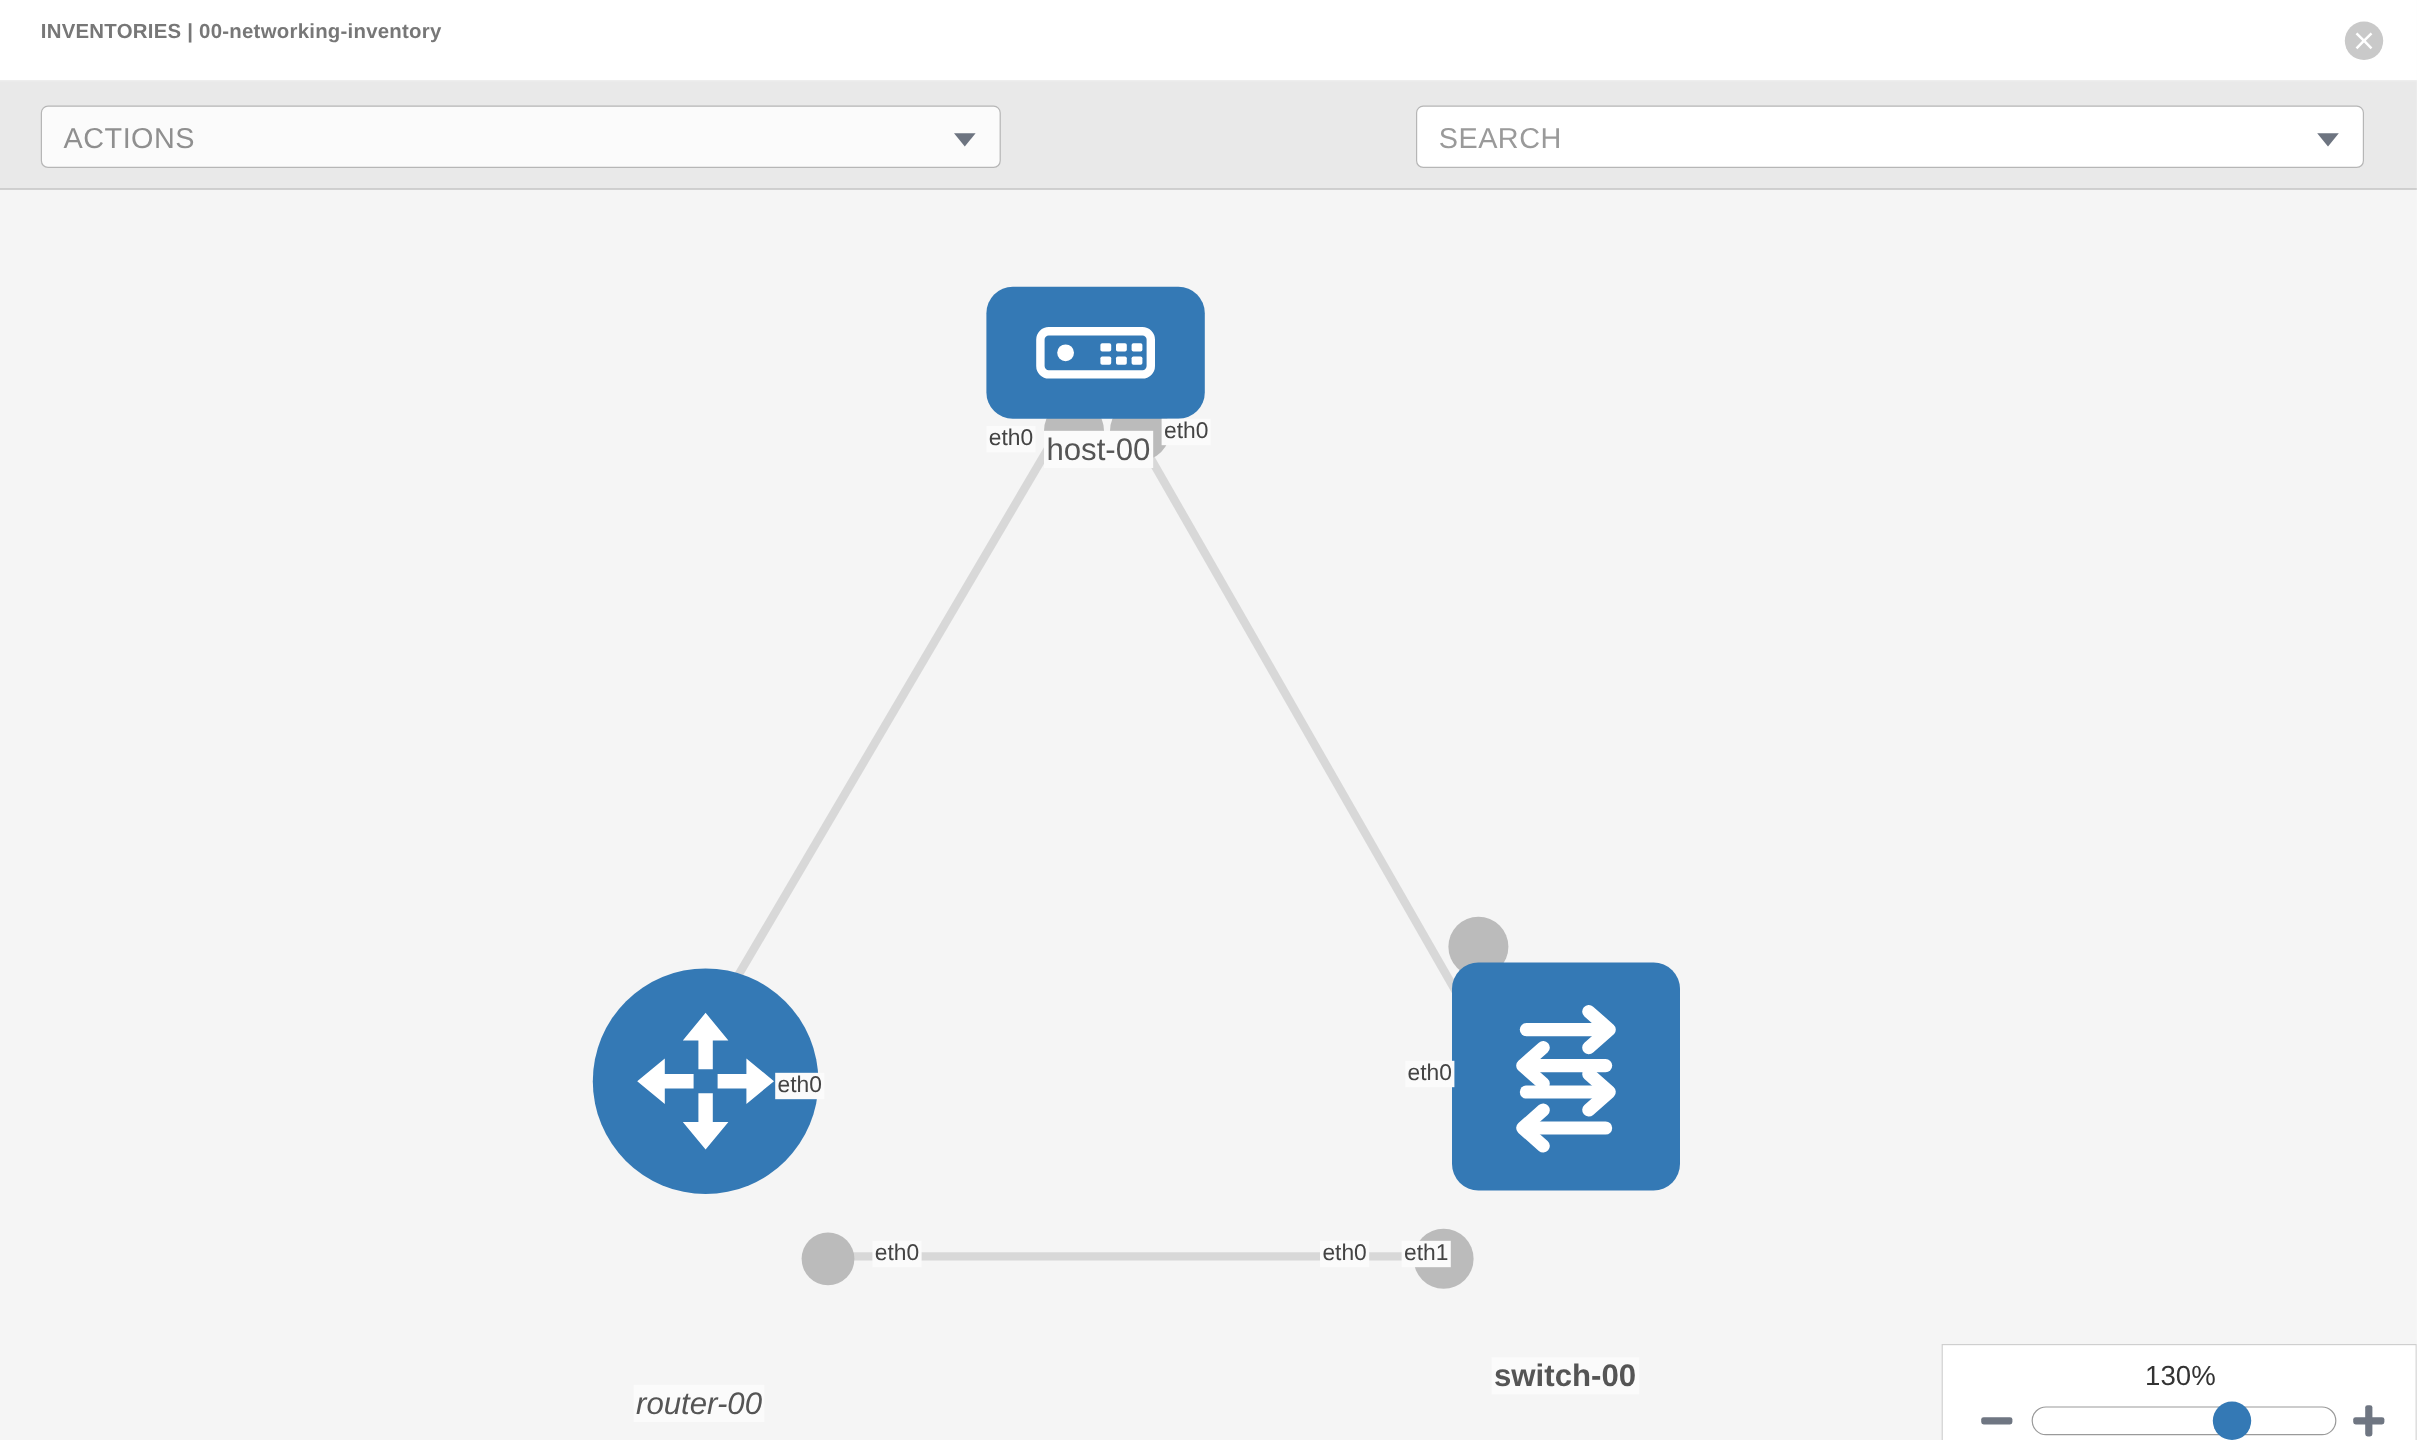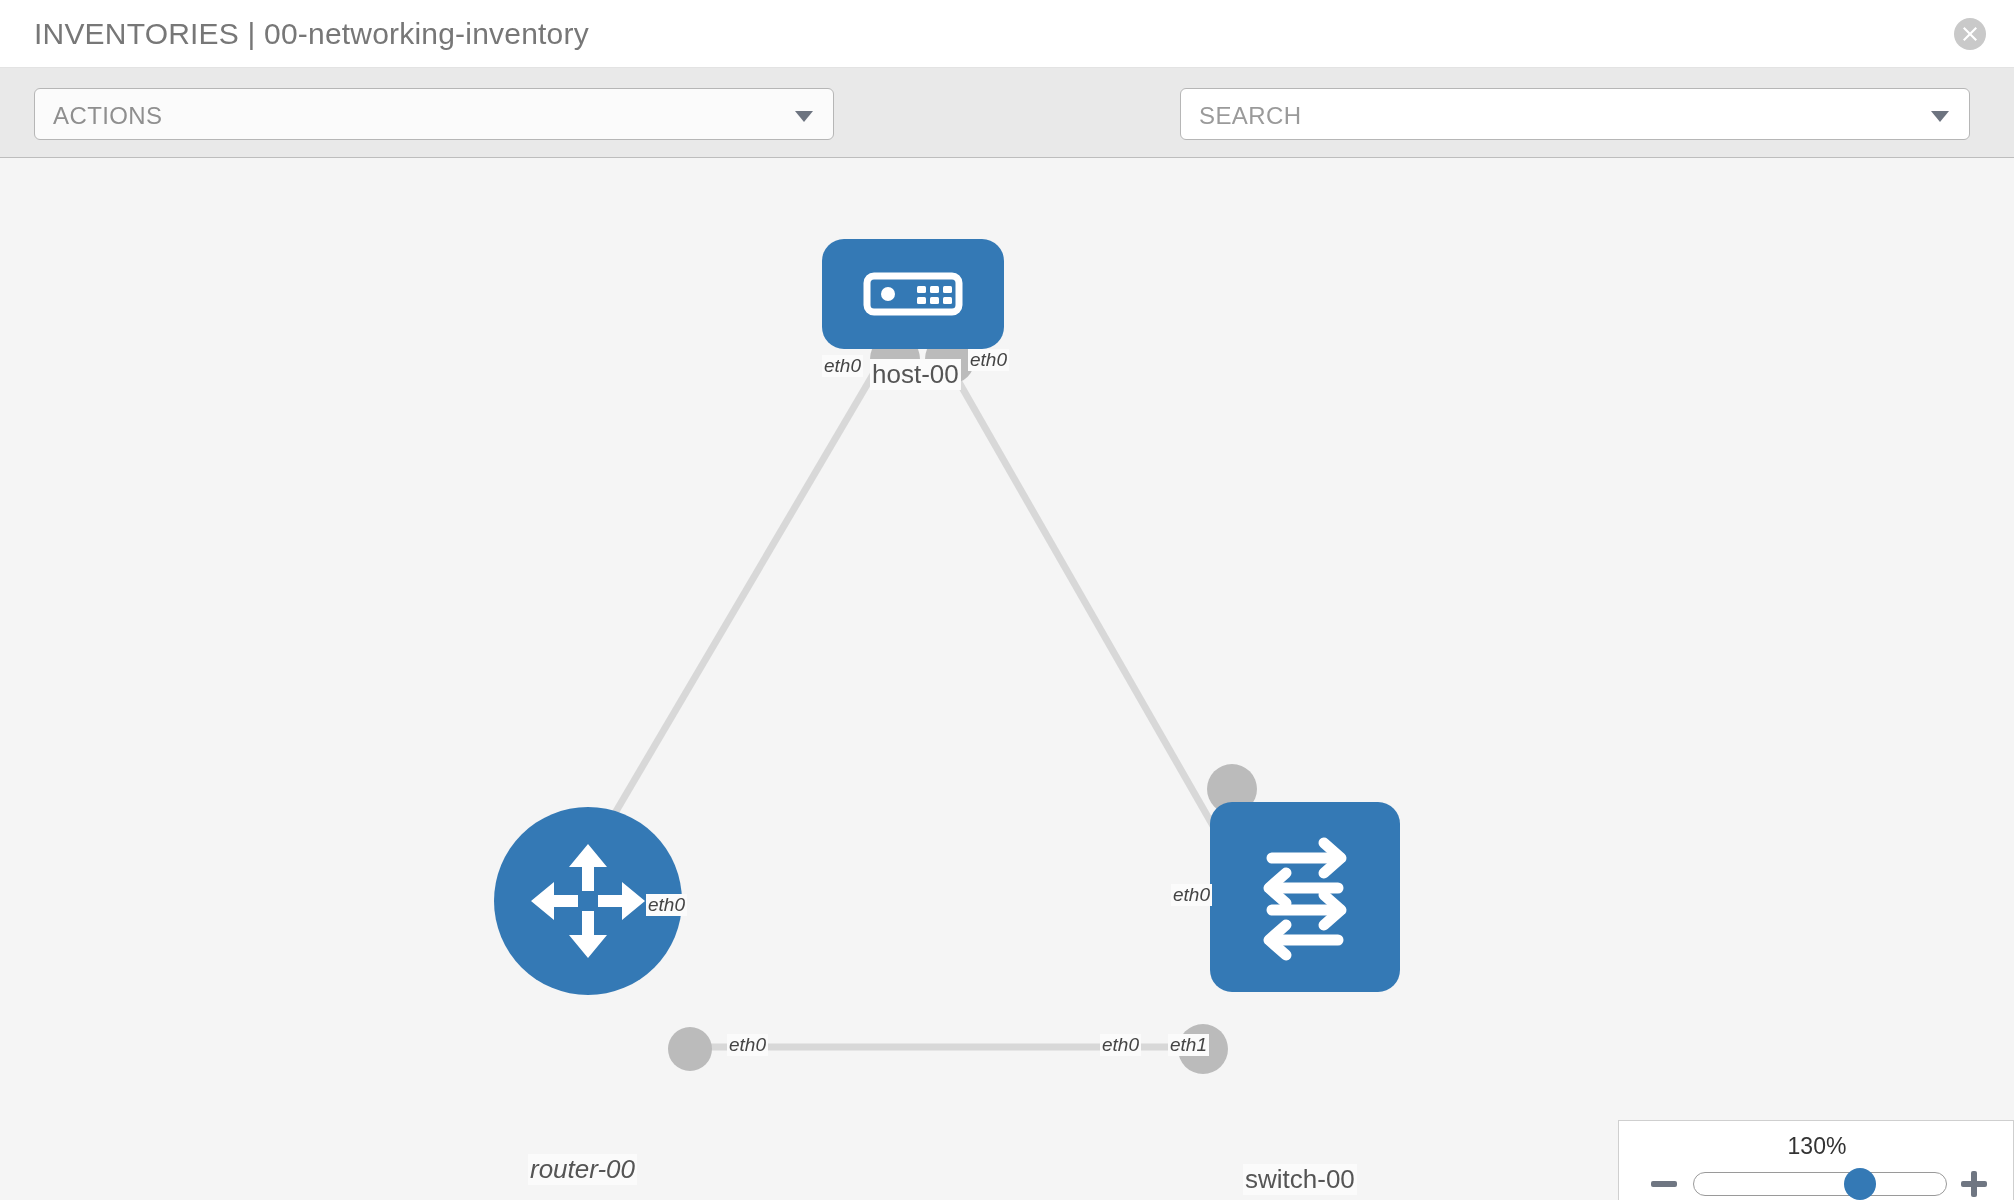--- a/index.html
+++ b/index.html
@@ -28,22 +28,22 @@
     width: 2014px;
     height: 68px;
     background: #ffffff;
     border-bottom: 1px solid #e3e3e3;
     box-sizing: border-box;
   }
   .header-title {
     position: absolute;
     left: 34px;
     top: 17px;
-    font-size: 30px;
-    font-weight: normal;
+    font-size: 17px;
+    font-weight: bold;
     color: #777777;
     letter-spacing: 0.2px;
     white-space: nowrap;
   }
   .close-btn {
     position: absolute;
     right: 28px;
     top: 18px;
     width: 32px;
     height: 32px;
@@ -157,21 +157,20 @@
     white-space: nowrap;
     padding: 0 2px;
   }
   .iface-label {
     position: absolute;
     font-size: 19px;
     color: #444444;
     background: #fbfbfb;
     white-space: nowrap;
     padding: 0 2px;
-    font-style: italic;
   }
 
   
   .zoom-panel {
     position: absolute;
     left: 1618px;
     top: 1082px;
     width: 396px;
     height: 118px;
     background: #ffffff;
@@ -324,21 +323,21 @@
           <polyline points="84,11 101,26 84,41"></polyline>
           <line x1="98" y1="56" x2="30" y2="56"></line>
           <polyline points="46,41 29,56 46,71"></polyline>
           <line x1="32" y1="78" x2="100" y2="78"></line>
           <polyline points="84,63 101,78 84,93"></polyline>
           <line x1="98" y1="108" x2="30" y2="108"></line>
           <polyline points="46,93 29,108 46,123"></polyline>
         </g>
       </svg>
     </div>
-    <div class="node-label" style="left:1243px; top:1005px;">switch-00</div>
+    <div class="node-label" style="left:1243px; top:972px;font-weight:bold;">switch-00</div>
 
     <div class="iface-label" style="left:822px; top:196px;">eth0</div>
     <div class="iface-label" style="left:968px; top:190px;">eth0</div>
     <div class="iface-label" style="left:646px; top:735px;">eth0</div>
     <div class="iface-label" style="left:1171px; top:725px;">eth0</div>
     <div class="iface-label" style="left:727px; top:875px;">eth0</div>
     <div class="iface-label" style="left:1100px; top:875px;">eth0</div>
     <div class="iface-label" style="left:1168px; top:875px;text-align:right;">eth1</div>
 
     <div class="zoom-panel" style="left:1618px; top:923px;">

